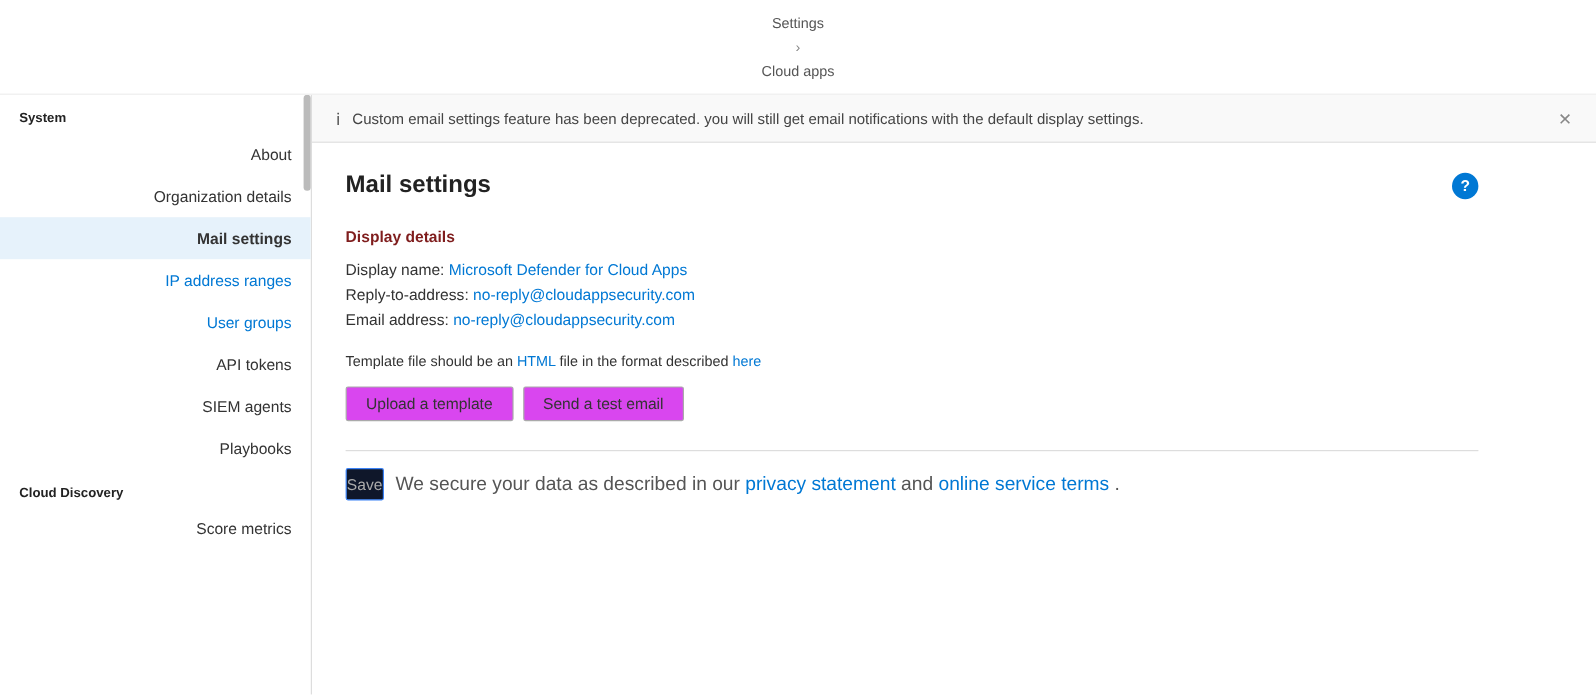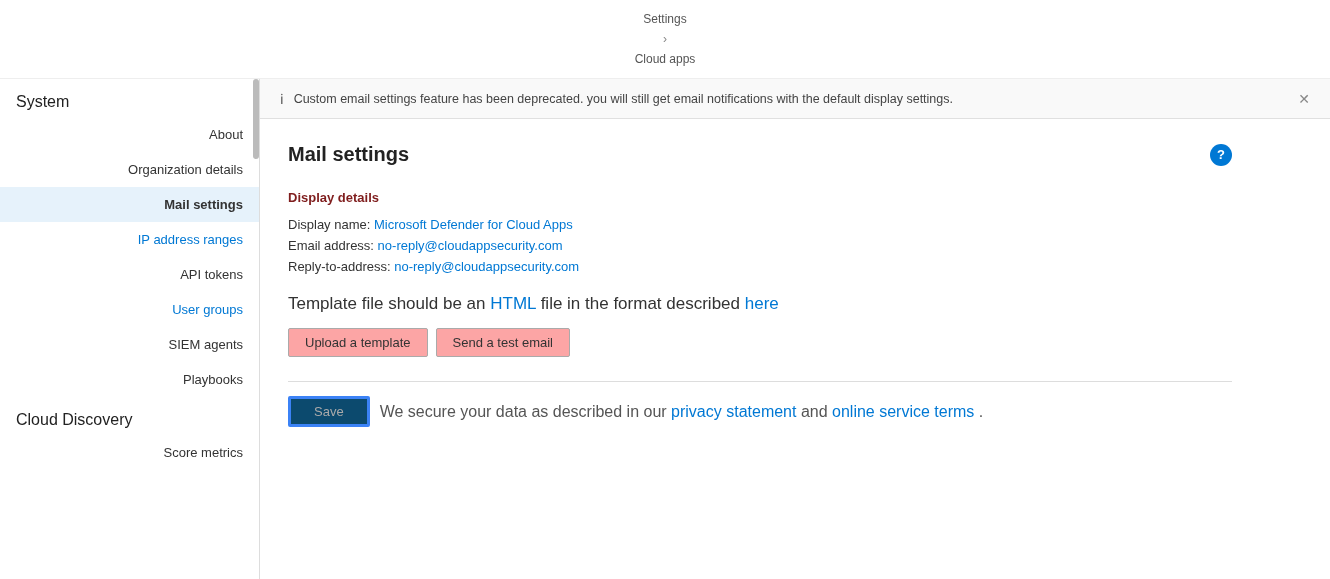--- a/index.html
+++ b/index.html
@@ -8,21 +8,21 @@
     
     .breadcrumb { padding: 12px 16px; font-size: 12px; color: #555; display: flex; align-items: center; gap: 6px; border-bottom: 1px solid #eee; flex-direction: column; }
     .breadcrumb .separator { color: #888; }
 
     
     .layout { display: flex; flex: 1; overflow: hidden; }
 
     
     .sidebar { width: 260px; min-width: 260px; border-right: 1px solid #ddd; overflow-y: auto; background: #fff; position: relative; }
 
-    .sidebar-section-title { font-size: 16px; font-weight: 400; color: #222; padding: 14px 16px 6px 16px; }
+    .sidebar-section-title { font-size: 11px; font-weight: 700; color: #222; padding: 14px 16px 6px 16px; }
     .sidebar-item { padding: 10px 16px; font-size: 13px; color: #0078d4; cursor: pointer; text-align: right; }
     .sidebar-item.active { background: #e6f2fb; color: #333; font-weight: 600; }
     .sidebar-item.dark { color: #333; }
 
     
     .sidebar::-webkit-scrollbar { width: 6px; }
     .sidebar::-webkit-scrollbar-thumb { background: #bbb; border-radius: 3px; }
 
     
     .main-content { flex: 1; overflow-y: auto; padding: 0; }
@@ -37,28 +37,28 @@
 
     .page-title { font-size: 20px; font-weight: 600; color: #222; margin-bottom: 24px; display: flex; align-items: center; gap: 10px; }
     .help-btn { width: 22px; height: 22px; background: #0078d4; border-radius: 50%; color: #fff; font-size: 13px; display: flex; align-items: center; justify-content: center; cursor: pointer; margin-left: auto; }
 
     .section-title { font-size: 13px; font-weight: 700; color: #7f1d1d; margin-bottom: 12px; }
 
     .info-row { font-size: 13px; color: #333; margin-bottom: 6px; }
     .info-row .value { color: #0078d4; }
 
     .org-template-section { margin-top: 20px; }
-    .template-desc { font-size: 17px; color: #333; margin-bottom: 14px; }
+    .template-desc { font-size: 12px; color: #333; margin-bottom: 14px; }
     .template-desc .link { color: #0078d4; cursor: pointer; text-decoration: none; }
 
     .btn-group { display: flex; gap: 8px; margin-bottom: 24px; }
-    .btn { padding: 6px 16px; font-size: 13px; border: 1px solid #aaa; background: #fca5a5; color: #333; cursor: pointer; border-radius: 2px; }
+    .btn { padding: 6px 16px; font-size: 13px; border: 1px solid #aaa; background: #d946ef; color: #333; cursor: pointer; border-radius: 2px; }
 
     .footer-bar { border-top: 1px solid #ddd; padding: 14px 0 0 0; display: flex; align-items: center; gap: 10px; }
-    .save-btn { padding: 5px 23px; font-size: 13px; background: #0c4a6e; color: #aaa; border: 3px solid #3b82f6; cursor: not-allowed; border-radius: 2px; }
+    .save-btn { padding: 5px 0; font-size: 13px; background: #0f172a; color: #aaa; border: 1px solid #3b82f6; cursor: not-allowed; border-radius: 2px; }
     .footer-text { font-size: 16px; color: #555; }
     .footer-text .link { color: #0078d4; cursor: pointer; text-decoration: none; }
 
     
     .scroll-track { position: absolute; top: 0; right: 0; width: 6px; height: 100%; background: #f0f0f0; }
     .scroll-thumb { position: absolute; top: 0; right: 0; width: 6px; height: 80px; background: #bbb; border-radius: 3px; }
   </style>
 </head>
 <body>
 
@@ -76,22 +76,22 @@
           <div class="scroll-thumb"></div>
         </div>
     </div>
 
     <div class="sidebar-section-title">System</div>
 
     <div class="sidebar-item dark">About</div>
     <div class="sidebar-item dark">Organization details</div>
     <div class="sidebar-item active">Mail settings</div>
     <div class="sidebar-item">IP address ranges</div>
+    <div class="sidebar-item">User groups</div>
     <div class="sidebar-item dark">API tokens</div>
-    <div class="sidebar-item">User groups</div>
     <div class="sidebar-item dark">SIEM agents</div>
     <div class="sidebar-item dark">Playbooks</div>
 
     <div class="sidebar-section-title">Cloud Discovery</div>
     <div class="sidebar-item dark">Score metrics</div>
   </div>
 
   <div class="main-content">
 
     <div class="banner">
@@ -107,25 +107,25 @@
         <div class="help-btn">?</div>
       </div>
 
       <div class="section-title">Display details</div>
 
       <div class="info-row">
         <span>Display name:</span>
         <span class="value"> <span>Microsoft Defender for Cloud Apps</span></span>
       </div>
       <div class="info-row">
-        <span>Email address:</span>
+        <span>Reply-to-address:</span>
         <span class="value"> <span>no-reply@cloudappsecurity.com</span></span>
       </div>
       <div class="info-row">
-        <span>Reply-to-address:</span>
+        <span>Email address:</span>
         <span class="value"> <span>no-reply@cloudappsecurity.com</span></span>
       </div>
 
       <div class="org-template-section">
         <div class="template-desc">
           <span>Template file should be an </span><a class="link">HTML</a><span> file in the format described </span><a class="link">here</a>
         </div>
 
         <div class="btn-group">
           <button class="btn">Upload a template</button>

